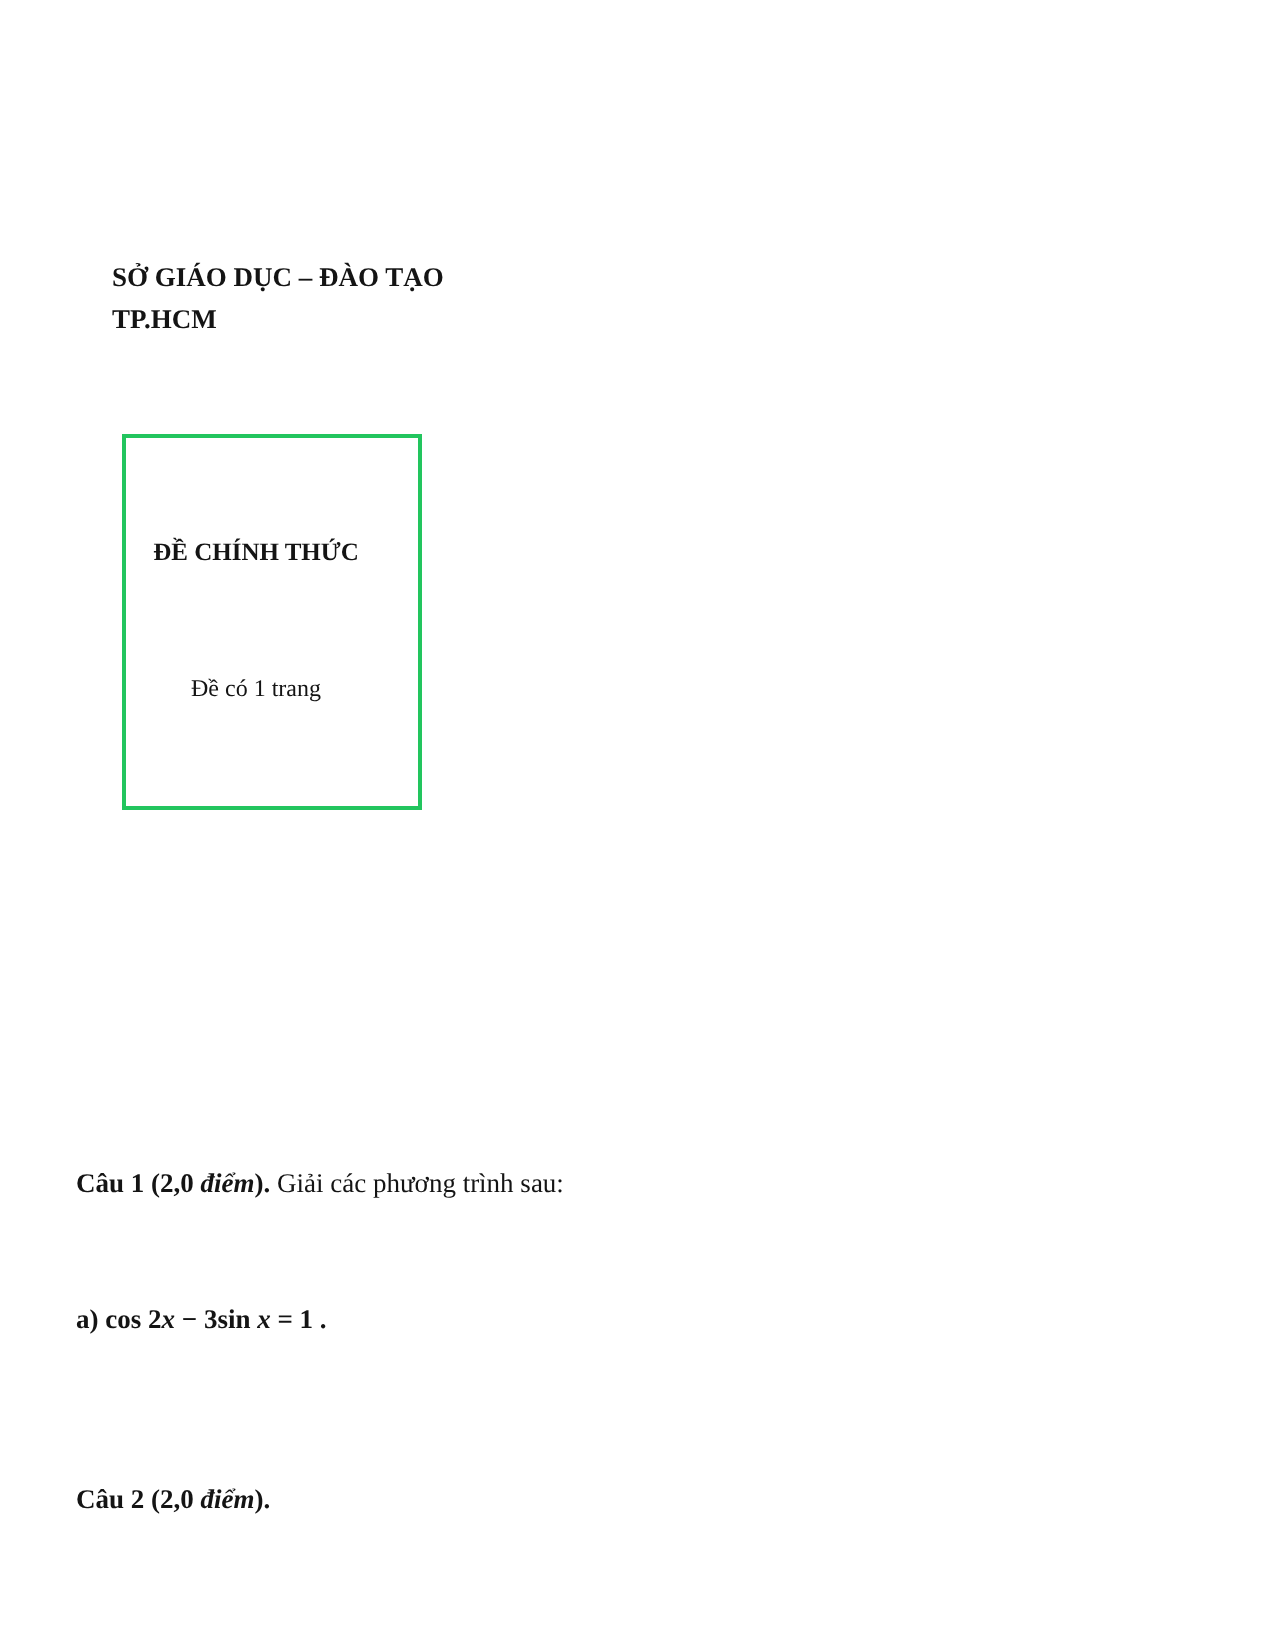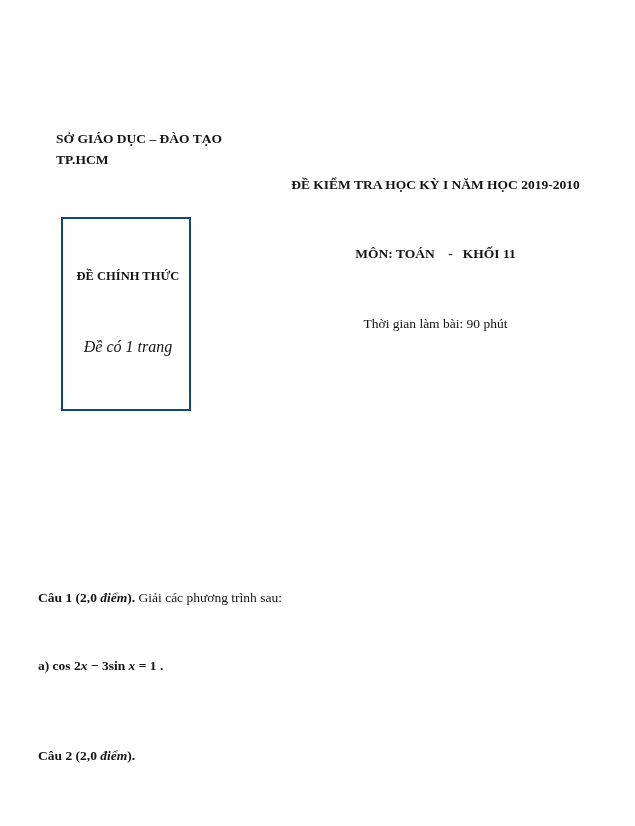--- a/index.html
+++ b/index.html
@@ -17,25 +17,25 @@
   .bi{font-weight:bold;font-style:italic;}
   p,div{white-space:pre-wrap;}
 
   
   .hdr{display:flex;align-items:flex-start;}
   .hdr-left{width:236px;flex:0 0 auto;}
   .dept{font-weight:bold;margin:0 0 7px 18px;}
   .school{font-weight:bold;margin:0 0 13px 0;}
   .exam-box{
     width:122px;margin-left:23px;
-    border:2px solid #0c4a6e;
-    text-align:center;padding:7px 0 9px 4px;
+    border:2px solid #22c55e;
+    text-align:center;padding:7px 20px 9px 4px;
   }
   .exam-box .t1{font-weight:bold;font-size:12.5px;}
-  .exam-box .t2{font-style:italic;font-size:16px;margin-top:9px;}
+  .exam-box .t2{font-size:12px;margin-top:9px;}
   .hdr-right{flex:1 1 auto;text-align:center;padding-top:46px;}
   .hdr-right .r1{font-weight:bold;margin-bottom:8px;}
   .hdr-right .r2{font-weight:bold;margin-bottom:9px;}
   .hdr-right .r3{margin-bottom:0;}
 
   
   .main{margin-top:15px;}
   .main p{margin:0 0 8px 0;}
   .twocol{display:flex;margin-bottom:9px;}
   .twocol p{margin:0;}
@@ -48,25 +48,20 @@
 
 <div class="page">
 
   <div class="hdr">
     <div class="hdr-left">
       <div class="dept">SỞ GIÁO DỤC – ĐÀO TẠO TP.HCM</div>
       <div class="exam-box">
         <div class="t1">ĐỀ CHÍNH THỨC</div>
         <div class="t2">Đề có 1 trang</div>
       </div>
-    </div>
-    <div class="hdr-right">
-      <div class="r1">ĐỀ KIỂM TRA HỌC KỲ I NĂM HỌC 2019-2010</div>
-      <div class="r2">MÔN: TOÁN    -   KHỐI 11</div>
-      <div class="r3">Thời gian làm bài: 90 phút</div>
     </div>
   </div>
 
   <div class="main">
 
     <p><span class="b">Câu 1 (2,0 </span><span class="bi">điểm</span><span class="b">).</span> Giải các phương trình sau:</p>
     <div class="twocol">
       <p class="colA">a) cos 2<span class="i">x</span> − 3sin <span class="i">x</span> = 1 .</p>
     </div>
 

